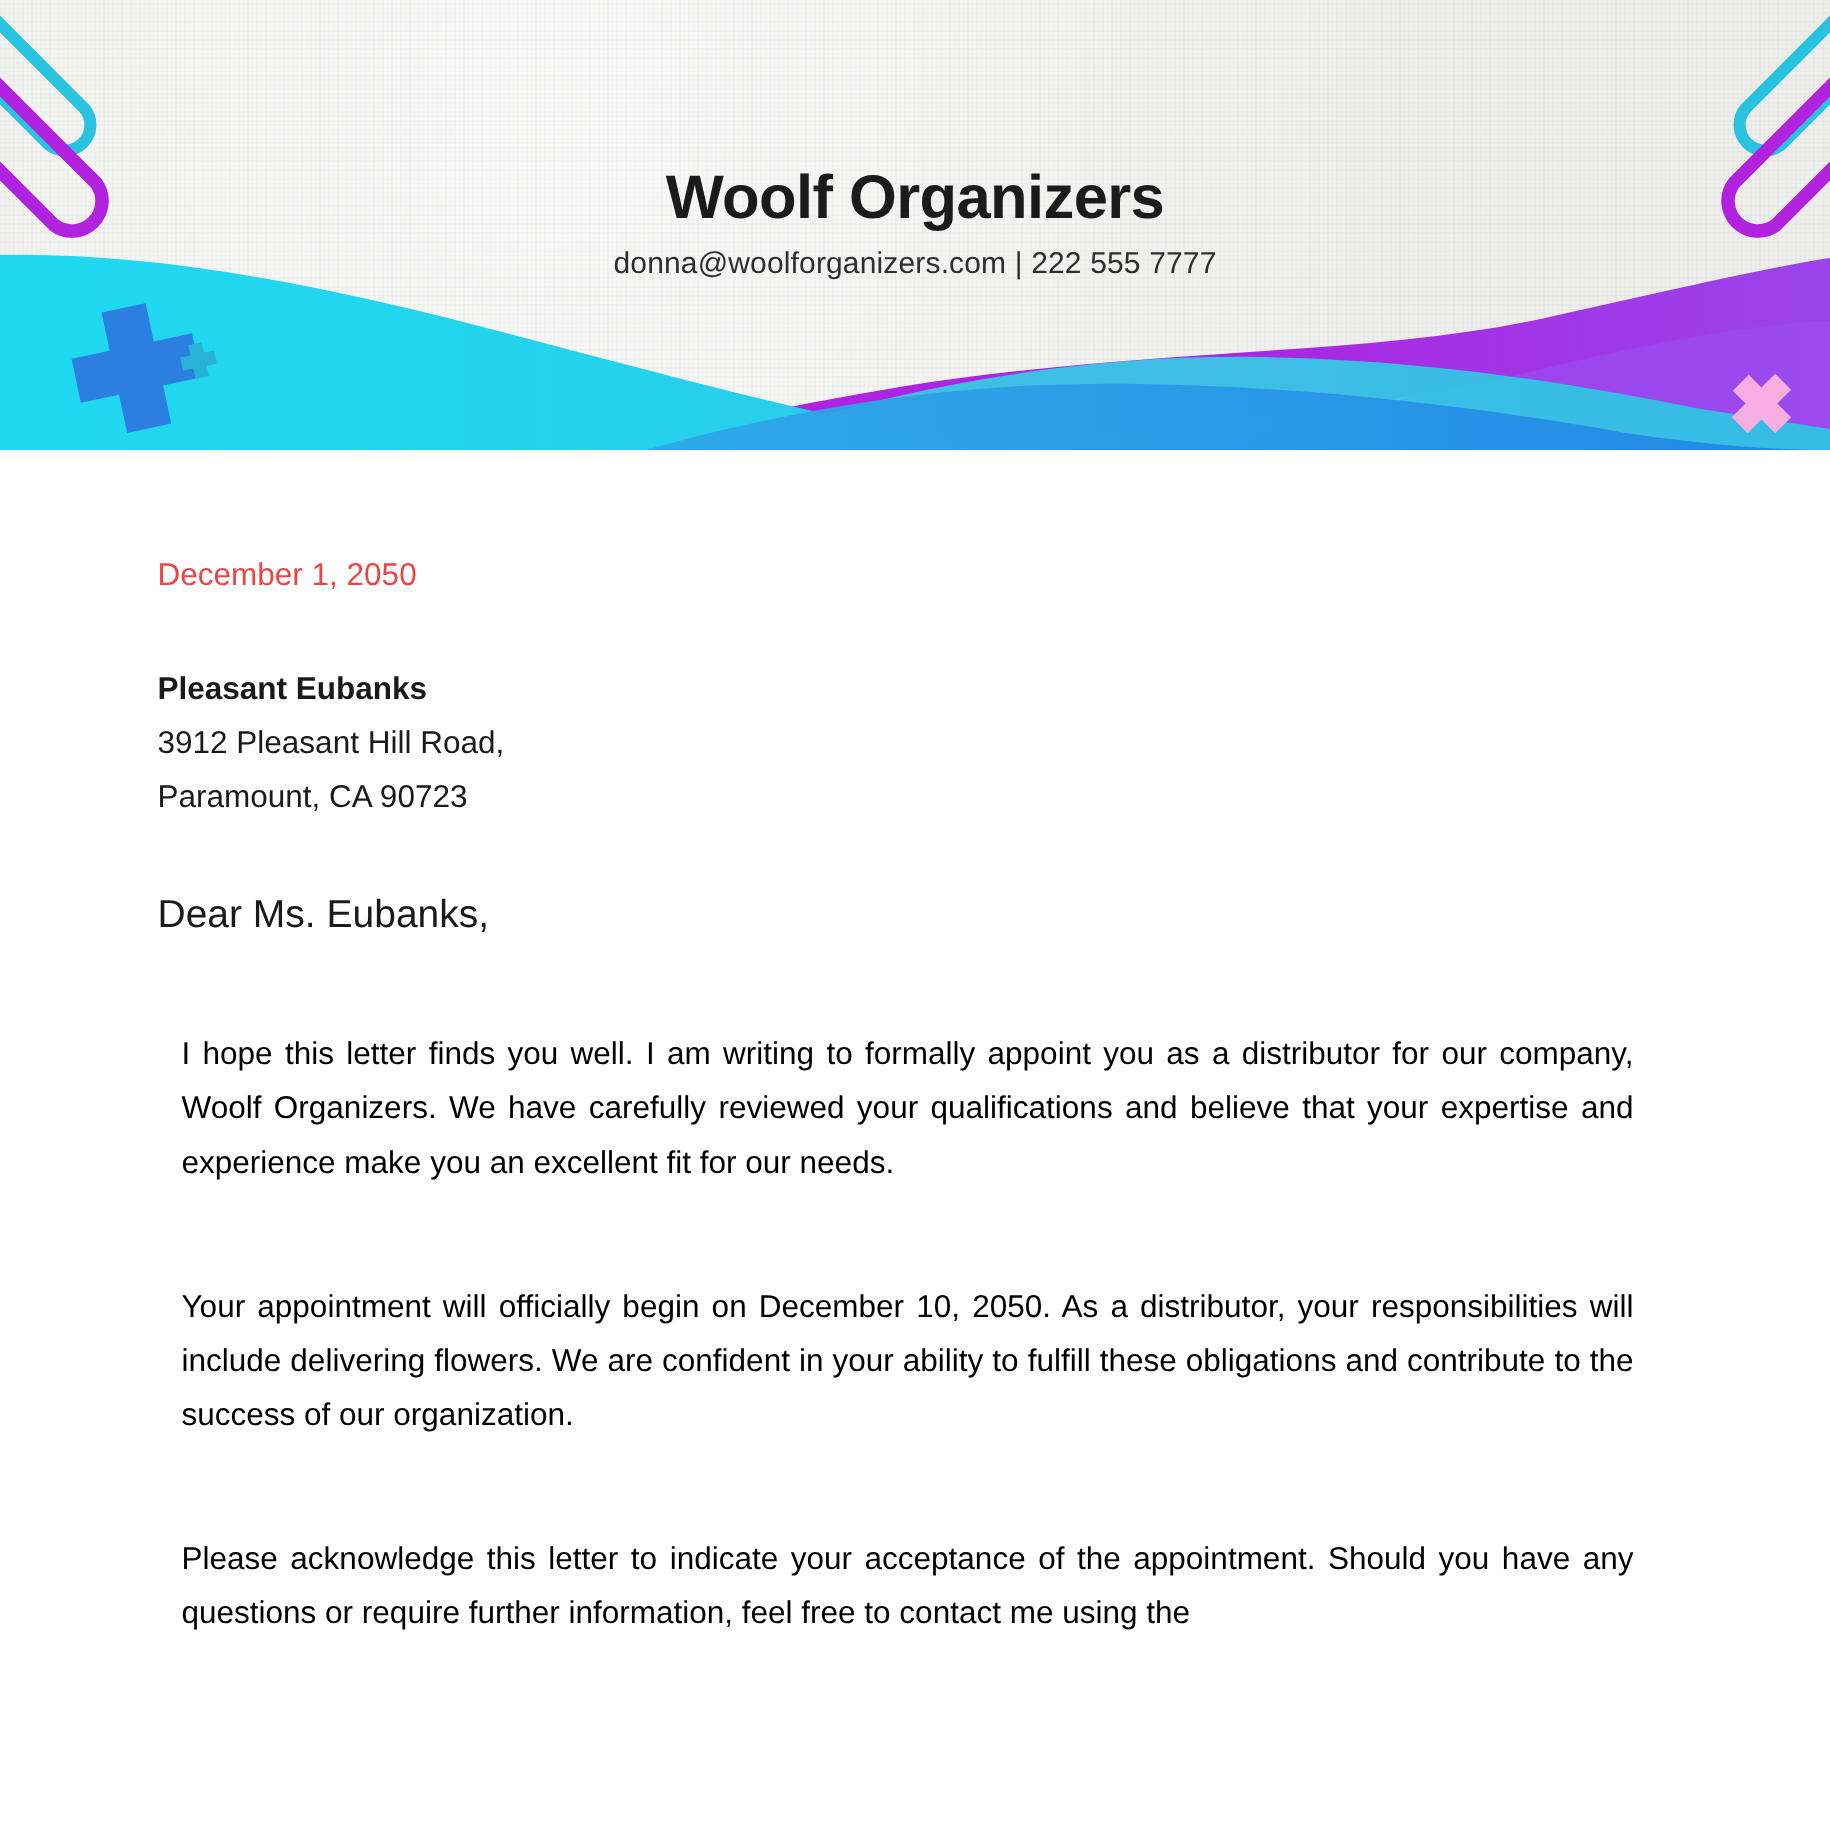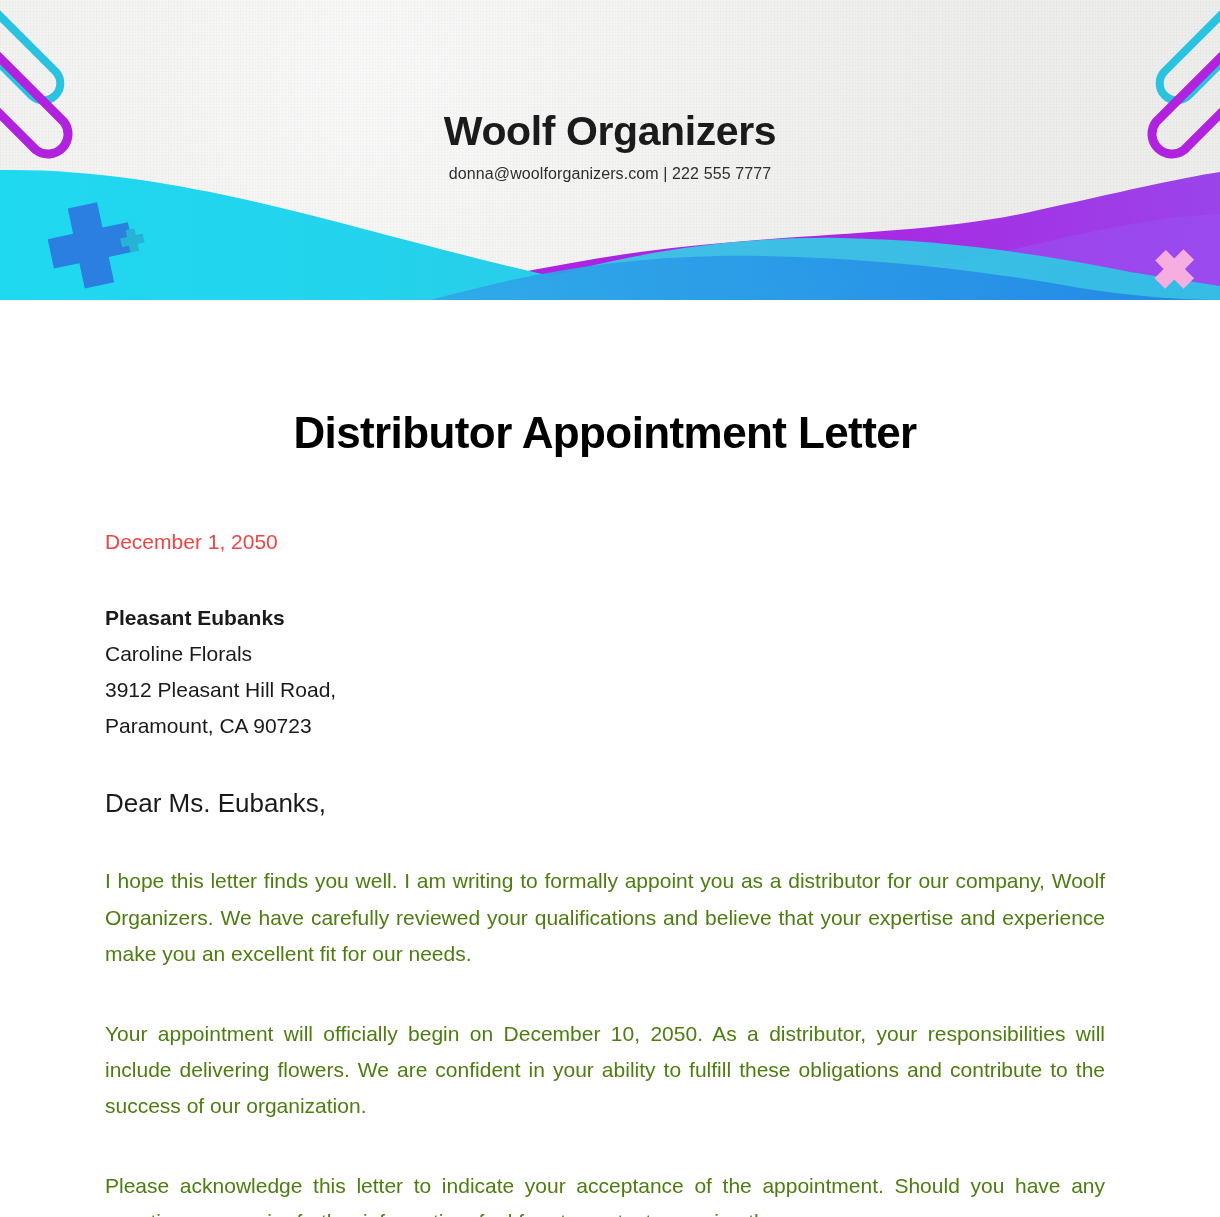--- a/index.html
+++ b/index.html
@@ -62,21 +62,21 @@
   .brand-name {
     margin: 0;
     font-size: 41px;
     font-weight: 700;
     letter-spacing: -0.4px;
     color: #1b1b1b;
     line-height: 1.15;
   }
   .brand-contact {
     margin: 10px 0 0 0;
-    font-size: 16px;
+    font-size: 20px;
     font-weight: 400;
     color: #2e2e2e;
     letter-spacing: 0.1px;
   }
 
   
   .letter-body {
     position: relative;
     padding: 0 115px 0 105px;
     box-sizing: border-box;
@@ -110,25 +110,25 @@
     display: block;
   }
   .recipient span { display: block; }
   .salutation {
     margin: 0;
     padding-top: 44px;
     font-size: 26px;
     color: #1a1a1a;
   }
   .para {
-    margin: 0;
+    margin: 16px;
     padding-top: 44px;
     font-size: 21px;
     line-height: 1.72;
-    color: #4d7c0f;
+    color: #000000;
     text-align: justify;
     text-justify: inter-word;
   }
 </style>
 </head>
 <body>
 
 <header class="letterhead">
 
   <div class="paper-texture"></div>
@@ -198,27 +198,25 @@
   </svg>
 
   <div class="brand-block">
     <h1 class="brand-name">Woolf Organizers</h1>
     <p class="brand-contact">donna@woolforganizers.com | 222 555 7777</p>
   </div>
 </header>
 
 <main class="letter-body">
 
-  <h2 class="doc-title">Distributor Appointment Letter</h2>
 
   <p class="letter-date">December 1, 2050</p>
 
   <div class="recipient">
     <span class="recipient-name">Pleasant Eubanks</span>
-    <span>Caroline Florals</span>
     <span>3912 Pleasant Hill Road,</span>
     <span>Paramount, CA 90723</span>
   </div>
 
   <p class="salutation">Dear Ms. Eubanks,</p>
 
   <p class="para">I hope this letter finds you well. I am writing to formally appoint you as a distributor for our company, Woolf Organizers. We have carefully reviewed your qualifications and believe that your expertise and experience make you an excellent fit for our needs.</p>
 
   <p class="para">Your appointment will officially begin on December 10, 2050. As a distributor, your responsibilities will include delivering flowers. We are confident in your ability to fulfill these obligations and contribute to the success of our organization.</p>
 

